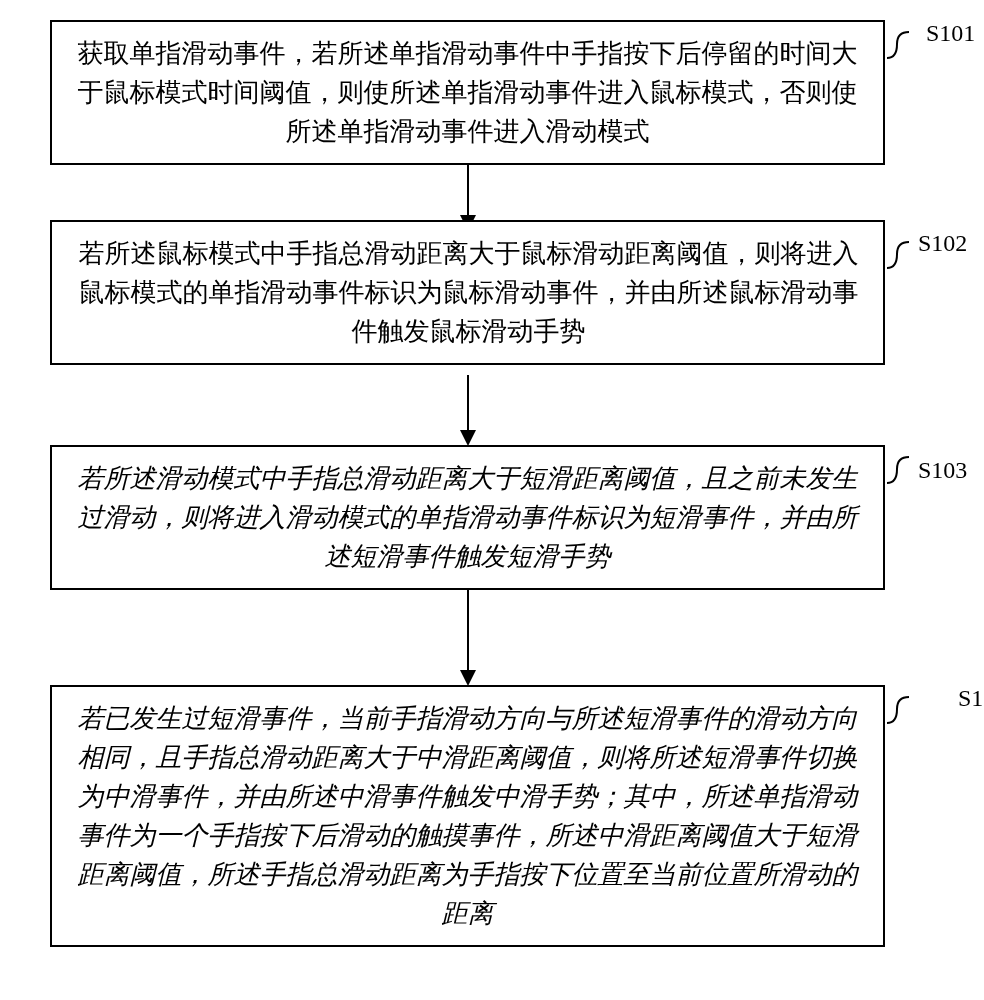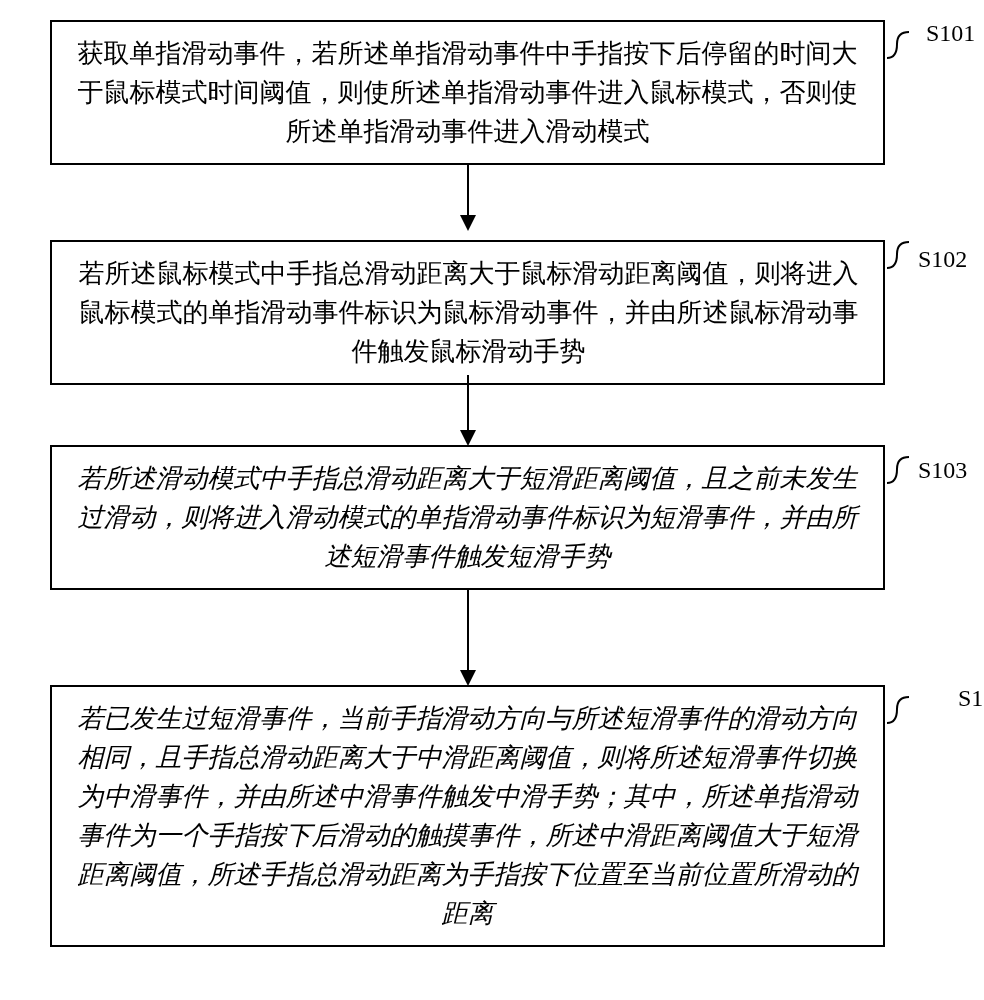--- a/index.html
+++ b/index.html
@@ -74,29 +74,29 @@
       <path d="M 2 38 Q 12 38 12 24 Q 12 12 24 12" stroke="#000" stroke-width="2" fill="none"></path>
     </svg>
   </div>
   <div class="step-label" style="top: 20px; left: 926px; font-family: Liberation Serif, serif;">
     <span>S101</span>
   </div>
 
   <div class="arrow-line" style="top: 165px; height: 50px;"></div>
   <div class="arrow-head" style="top: 215px;"></div>
 
-  <div class="step-box" style="top: 240px; padding-left: 20px;">
+  <div class="step-box" style="top: 220px; padding-left: 20px;">
     <span>若所述鼠标模式中手指总滑动距离大于鼠标滑动距离阈值，则将进入鼠标模式的单指滑动事件标识为鼠标滑动事件，并由所述鼠标滑动事件触发鼠标滑动手势</span>
   </div>
   <div class="brace" style="top: 230px; left: 885px; height: 40px;">
     <svg viewBox="0 0 30 40" preserveAspectRatio="none">
       <path d="M 2 38 Q 12 38 12 24 Q 12 12 24 12" stroke="#000" stroke-width="2" fill="none"></path>
     </svg>
   </div>
-  <div class="step-label" style="top: 246px; left: 918px; text-align: right;">
+  <div class="step-label" style="top: 230px; left: 918px; text-align: right;">
     <span>S102</span>
   </div>
 
   <div class="arrow-line" style="top: 375px; height: 55px;"></div>
   <div class="arrow-head" style="top: 430px;"></div>
 
   <div class="step-box" style="top: 445px; font-style: italic;">
     <span>若所述滑动模式中手指总滑动距离大于短滑距离阈值，且之前未发生过滑动，则将进入滑动模式的单指滑动事件标识为短滑事件，并由所述短滑事件触发短滑手势</span>
   </div>
   <div class="brace" style="top: 445px; left: 885px; height: 40px;">

